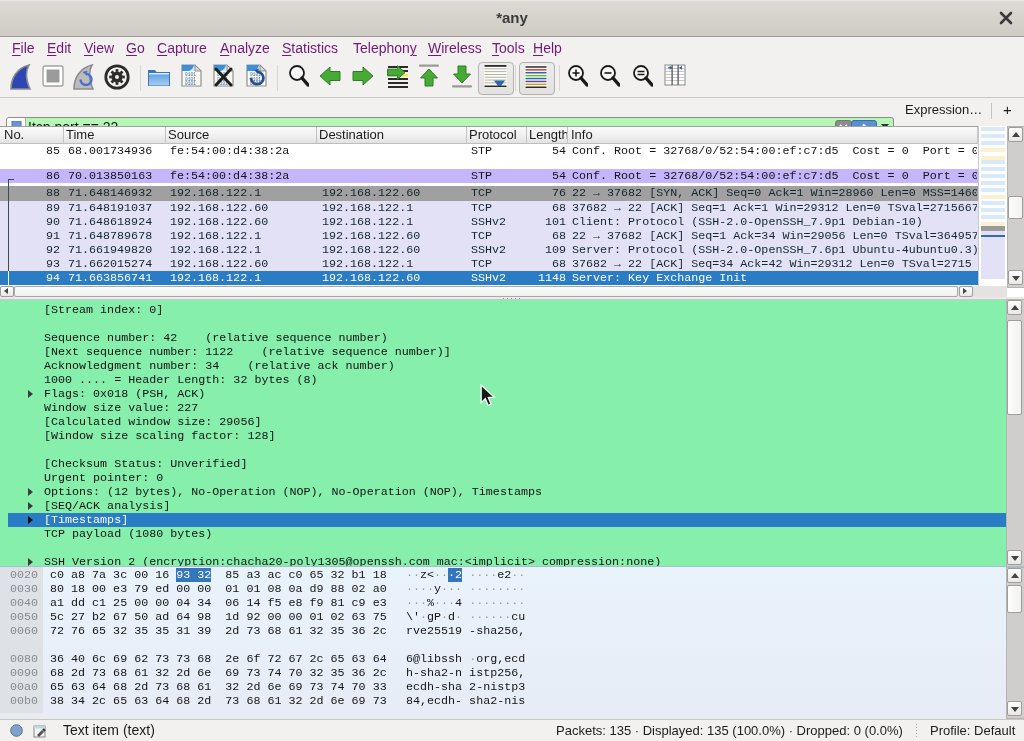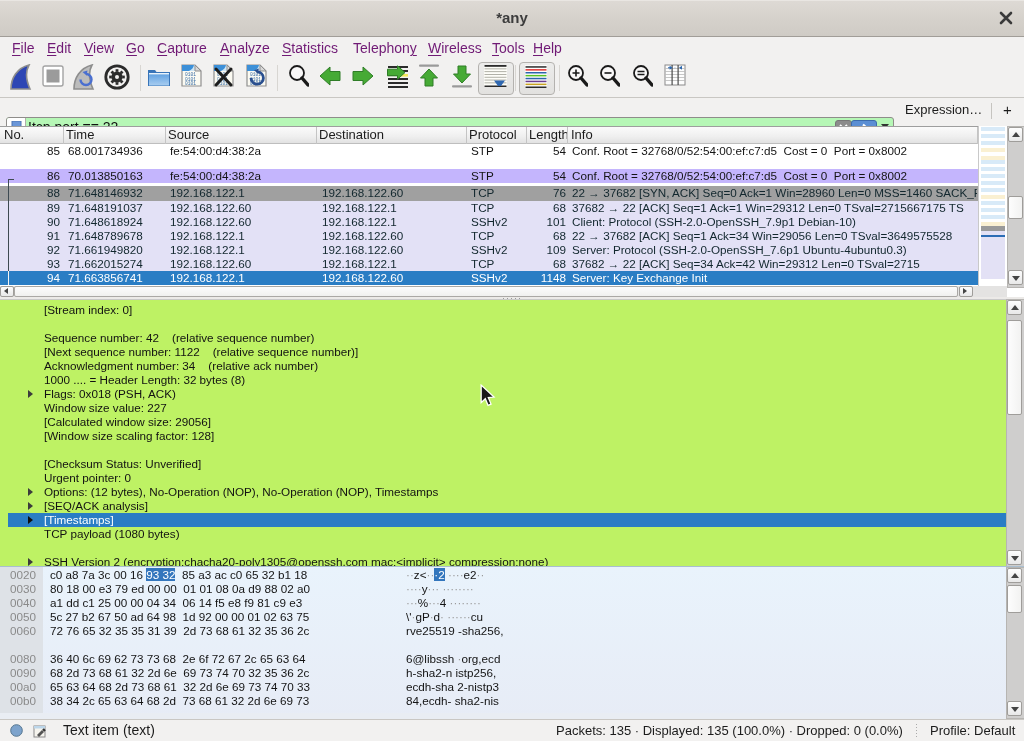--- a/index.html
+++ b/index.html
@@ -1,17 +1,17 @@
 <!DOCTYPE html>
 <html><head><meta charset="utf-8"><style>
 html,body{margin:0;padding:0}
 body{width:1024px;height:741px;position:relative;overflow:hidden;background:#fff;
  font-family:"Liberation Sans",sans-serif;-webkit-font-smoothing:antialiased}
 .abs{position:absolute}
-.mono{font-family:Liberation Sans, sans-serif}
+.mono{font-family:Liberation Mono, monospace}
 
 #title{left:0;top:0;width:1024px;height:36px;background:linear-gradient(#dedad5,#d5d1cb 55%,#cfcbc5);border-bottom:1px solid #a19d98;box-shadow:inset 0 1px 0 #e9e6e2}
 #title .t{width:100%;text-align:center;line-height:36px;font-size:15px;font-weight:bold;color:#3c3c3c}
 
 #menu{left:0;top:37px;width:1024px;height:23px;background:#f2f1f0}
 #menu span{position:absolute;top:0;line-height:22px;font-size:14px;color:#701a75}
 #menu u{text-decoration-thickness:1px;text-underline-offset:2px}
 
 #tb{left:0;top:60px;width:1024px;height:37px;background:#f2f1f0;border-bottom:1px solid #c9c7c3}
 .tsep{position:absolute;top:5px;width:1px;height:26px;background:#d8d6d2}
@@ -31,21 +31,21 @@
 .prow span{position:absolute;top:0;line-height:14.15px;font-size:11.7px;white-space:pre}
 .cno{left:0;width:60px;text-align:right}
 .ctime{left:68px}.csrc{left:170px}.cdst{left:322px}.cproto{left:471px}
 .clen{left:500px;width:66px;text-align:right}.cinfo{left:572px;width:405px;overflow:hidden}
 
 .sbv{position:absolute;width:17px;background:#cfcecd;border:1px solid #b7b5b2}
 .sbtn{position:absolute;left:0px;width:15px;height:15px;background:linear-gradient(#fdfdfd,#e8e8e8);border:1px solid #9f9d9a;border-radius:2px;box-sizing:border-box}
 .sthumb{position:absolute;left:0px;width:15px;background:linear-gradient(90deg,#fdfdfd,#f2f2f1);border:1px solid #9f9d9a;border-radius:2px;box-sizing:border-box}
 .tri{position:absolute;width:0;height:0}
 
-#det{left:0;top:299px;width:1024px;height:327px;background:#bef264;overflow:hidden}
+#det{left:0;top:299px;width:1024px;height:327px;background:#86efac;overflow:hidden}
 .drow{position:absolute;left:0;width:1006px;height:14px;line-height:14px;font-size:11.7px;white-space:pre;color:#121212}
 
 #hex{left:0;top:567px;width:1024px;height:152px;background:linear-gradient(#e9f3fc,#e7ecf6)}
 .hrow{position:absolute;height:14px;line-height:14px;font-size:11.7px;white-space:pre}
 .off{color:#8a8a8a}.hx{color:#141414;position:absolute;left:50px}.asc{position:absolute;left:406px;color:#141414}
 .dot{color:#9b9b9b}
 .hl{background:#3376bd;color:#fff}
 
 #status{left:0;top:719px;width:1024px;height:22px;background:#f2f1f0;border-top:1px solid #c9c7c3}
 #status span{position:absolute;top:0;line-height:21px;font-size:13px;color:#1c1c1c}

